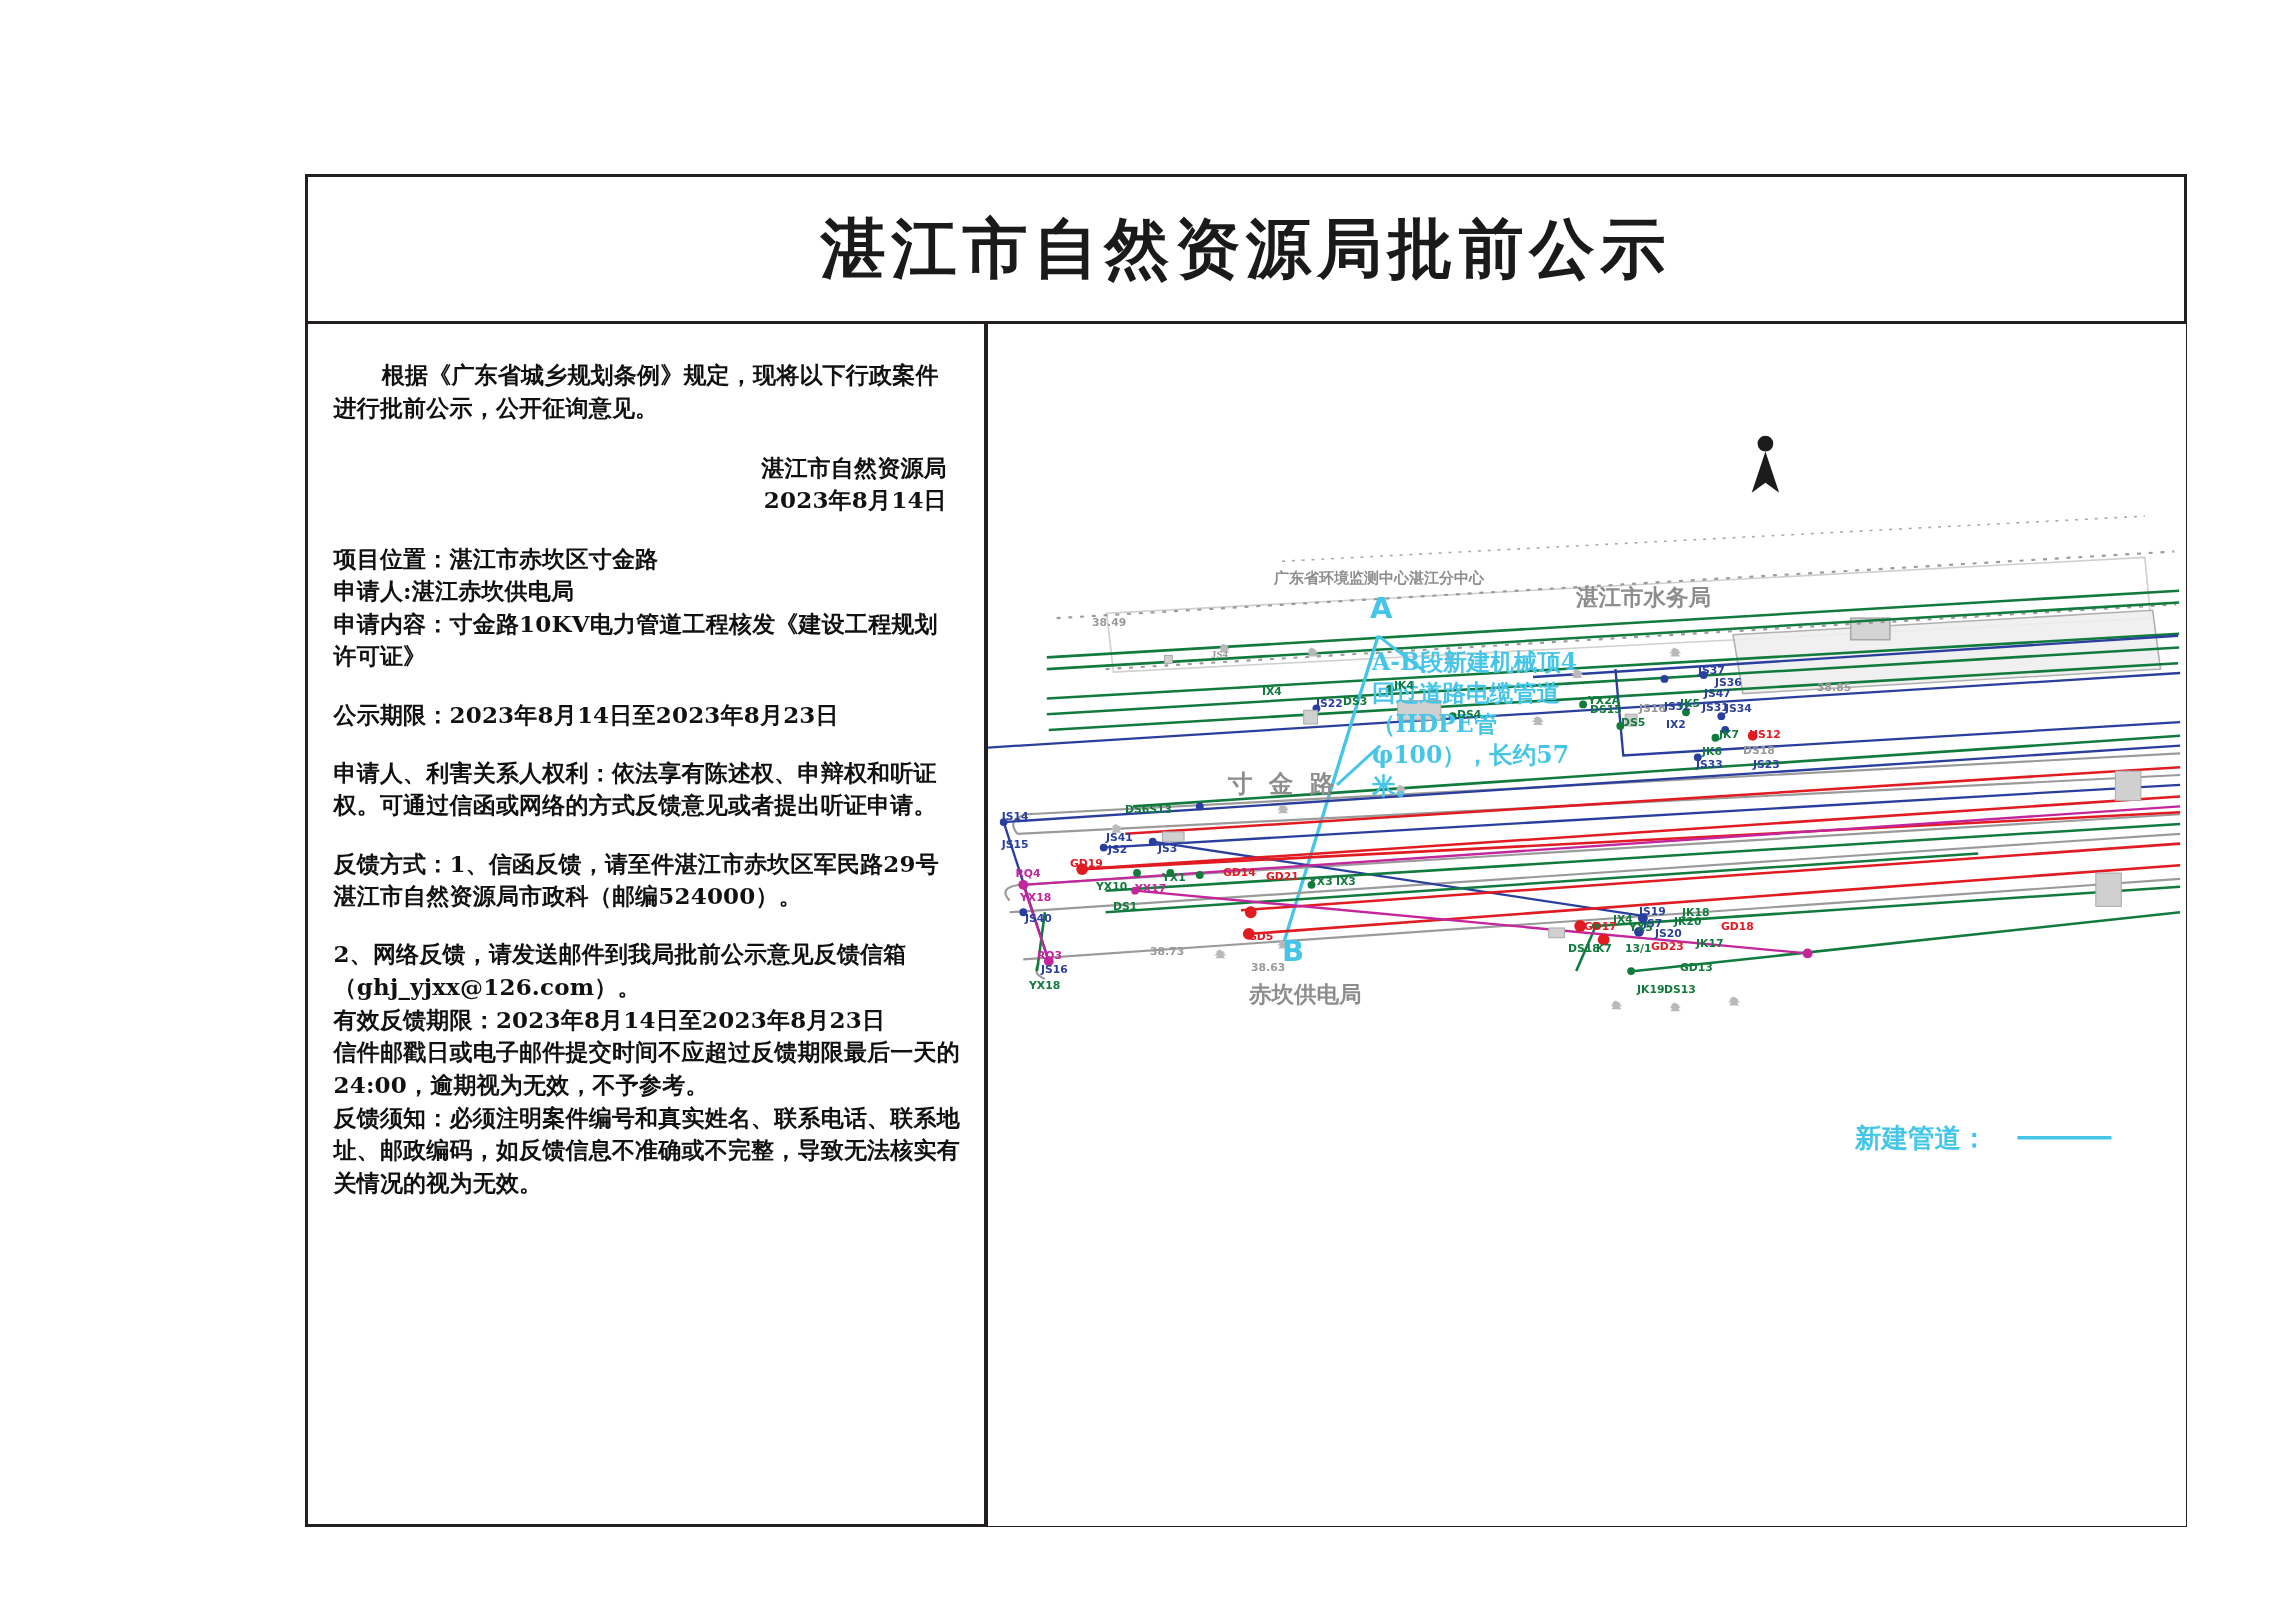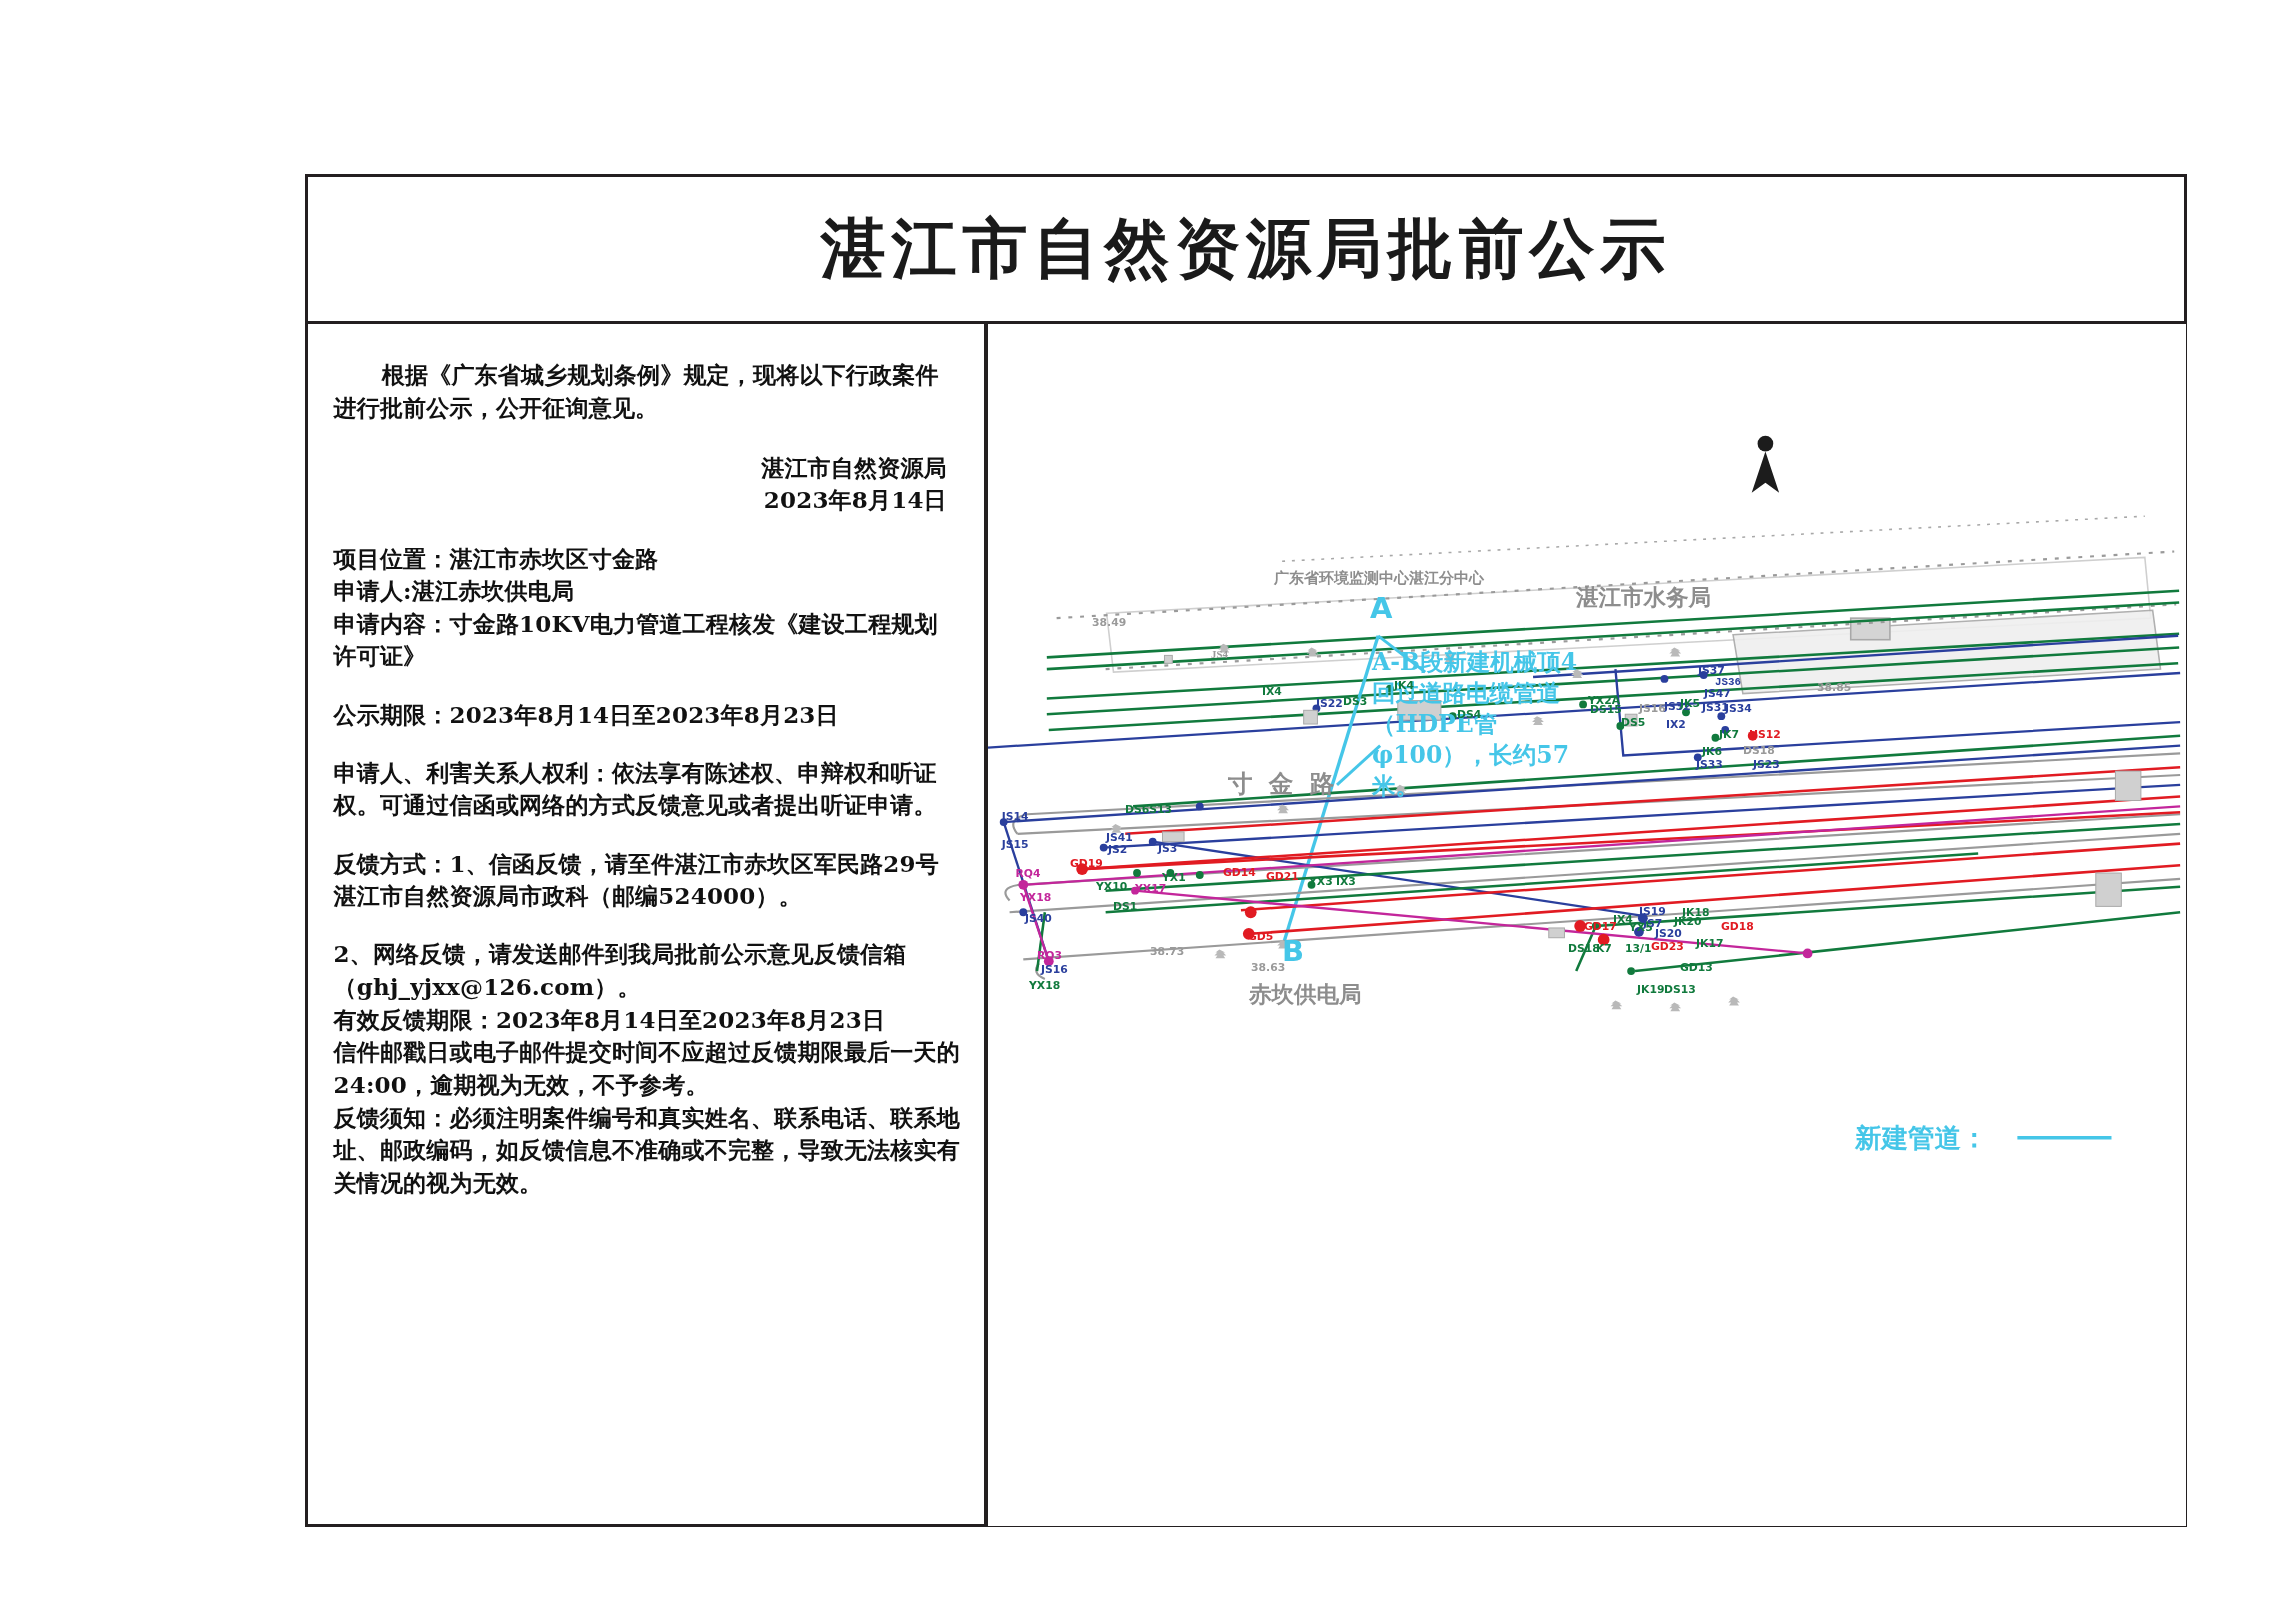--- a/index.html
+++ b/index.html
@@ -292,21 +292,21 @@
           <div class="tiny t-blue" style="left: 328px; top: 373px;">JS22</div>
           <div class="tiny t-green" style="left: 355px; top: 371px;">DS3</div>
           <div class="tiny t-green" style="left: 406px; top: 355px;">JK4</div>
           <div class="tiny t-green" style="left: 469px; top: 384px;">DS4</div>
           <div class="tiny t-green" style="left: 600px; top: 370px;">YX2A</div>
           <div class="tiny t-green" style="left: 602px; top: 379px;">DS15</div>
           <div class="tiny t-green" style="left: 633px; top: 392px;">DS5</div>
           <div class="tiny t-blue" style="left: 678px; top: 394px;">IX2</div>
           <div class="tiny t-blue" style="left: 676px; top: 331px; margin-top: 45px;">JS32</div>
           <div class="tiny t-blue" style="left: 710px; top: 340px;">JS37</div>
-          <div class="tiny t-blue" style="left: 727px; top: 352px; font-family: Liberation Mono, monospace;">JS36</div>
+          <div class="tiny t-blue" style="left: 727px; top: 352px;">JS36</div>
           <div class="tiny t-blue" style="left: 716px; top: 363px;">JS47</div>
           <div class="tiny t-grey" style="left: 651px; top: 378px;">JS16</div>
           <div class="tiny t-green" style="left: 692px; top: 373px;">JK5</div>
           <div class="tiny t-blue" style="left: 714px; top: 377px;">JS31</div>
           <div class="tiny t-blue" style="left: 737px; top: 378px;">JS34</div>
           <div class="tiny t-green" style="left: 731px; top: 404px;">JK7</div>
           <div class="tiny t-red" style="left: 761px; top: 404px;">HS12</div>
           <div class="tiny t-grey" style="left: 755px; top: 420px;">DS18</div>
           <div class="tiny t-green" style="left: 714px; top: 421px;">JK6</div>
           <div class="tiny t-blue" style="left: 708px; top: 434px;">JS33</div>

